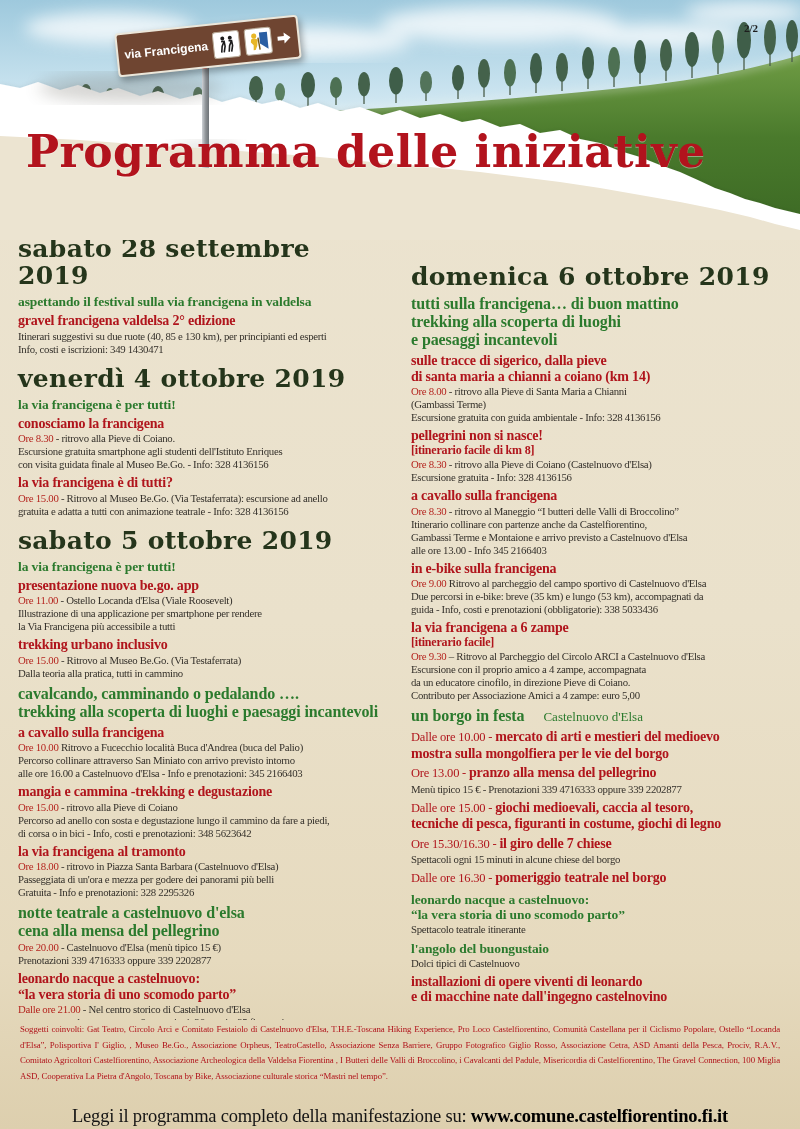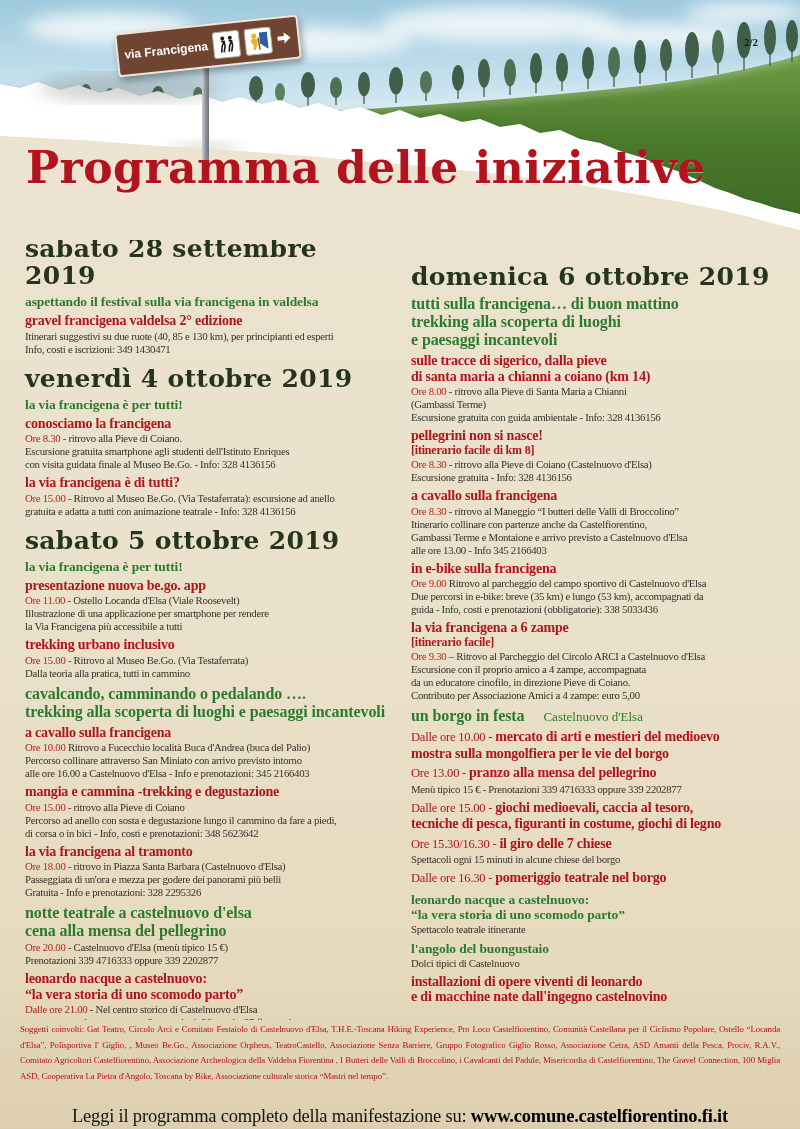--- a/index.html
+++ b/index.html
@@ -2,37 +2,37 @@
 <html><head>
 <meta charset="utf-8">
 <style>
   html,body{margin:0;padding:0;}
   .page{position:relative;width:800px;height:1129px;overflow:hidden;
     background:linear-gradient(180deg,#ece4d1 0%,#eae1cb 55%,#e6dabe 85%,#ddcfae 100%);
     font-family:"Liberation Serif",serif;}
   
   .header{position:relative;height:226px;}
   .header svg.scene{position:absolute;top:0;left:0;z-index:1;}
-  .pagenum{position:absolute;top:36px;right:42px;z-index:3;font:700 11px "Liberation Serif",serif;color:#1d1d1d;}
+  .pagenum{position:absolute;top:22px;right:42px;z-index:3;font:700 11px "Liberation Serif",serif;color:#1d1d1d;}
   .pole{position:absolute;left:202px;top:46px;width:7px;height:122px;z-index:2;
     background:linear-gradient(90deg,#cdd1d5,#8b9094 55%,#6f7478);}
   .pole-dot{position:absolute;left:200px;top:58px;width:9px;height:11px;border-radius:50%;
     background:#b8342a;z-index:2;}
   .sign{position:absolute;left:116px;top:24px;width:184px;height:44px;z-index:4;
     background:#6f4531;border:2px solid #ece7da;border-radius:4px;
     transform:rotate(-6deg);box-shadow:2px 4px 7px rgba(0,0,0,.35);
     display:flex;align-items:center;gap:5px;padding:0 6px;box-sizing:border-box;}
   .sign-label{color:#fff;font:700 12px/13px "Liberation Sans",sans-serif;white-space:nowrap;}
   .tile{width:25px;height:25px;background:#fff;border-radius:3px;border:1px solid #b9ab98;
     display:flex;align-items:center;justify-content:center;flex:0 0 auto;}
-  .title{position:absolute;left:26px;top:144px;z-index:5;
+  .title{position:absolute;left:26px;top:128px;z-index:5;
     font:700 44px/48px "DejaVu Serif",serif;color:#b2131d;letter-spacing:.5px;
     text-shadow:0 1px 0 rgba(255,255,255,.4);}
   
-  .columns{display:grid;grid-template-columns:1fr 1fr;gap:22px;padding:0 25px;height:794px;overflow:hidden;}
+  .columns{display:grid;grid-template-columns:1fr 1fr;gap:22px;padding:0 18px;height:794px;overflow:hidden;}
   .col{min-width:0;}
   .col-right{padding-top:28px;}
   .blk-date{font:700 25px/27px "DejaVu Serif",serif;color:#25351b;margin:9px 0 2px;letter-spacing:.3px;}
   .blk:first-child .0, .col > .blk:first-child{margin-top:0;}
   .blk-green{margin:5px 0 1px;}
   .blk-green .ln{font:700 13.5px/15px "Liberation Serif",serif;color:#2b7a2d;letter-spacing:-.1px;white-space:nowrap;}
   .blk-green.big .ln{font-size:16px;line-height:18px;}
   .blk-red{margin:4px 0 1px;}
   .blk-red .ln{font:700 14px/15.5px "Liberation Serif",serif;color:#b0151c;letter-spacing:-.2px;white-space:nowrap;}
   .blk-red .ln.small{font-size:12px;line-height:13.5px;}

